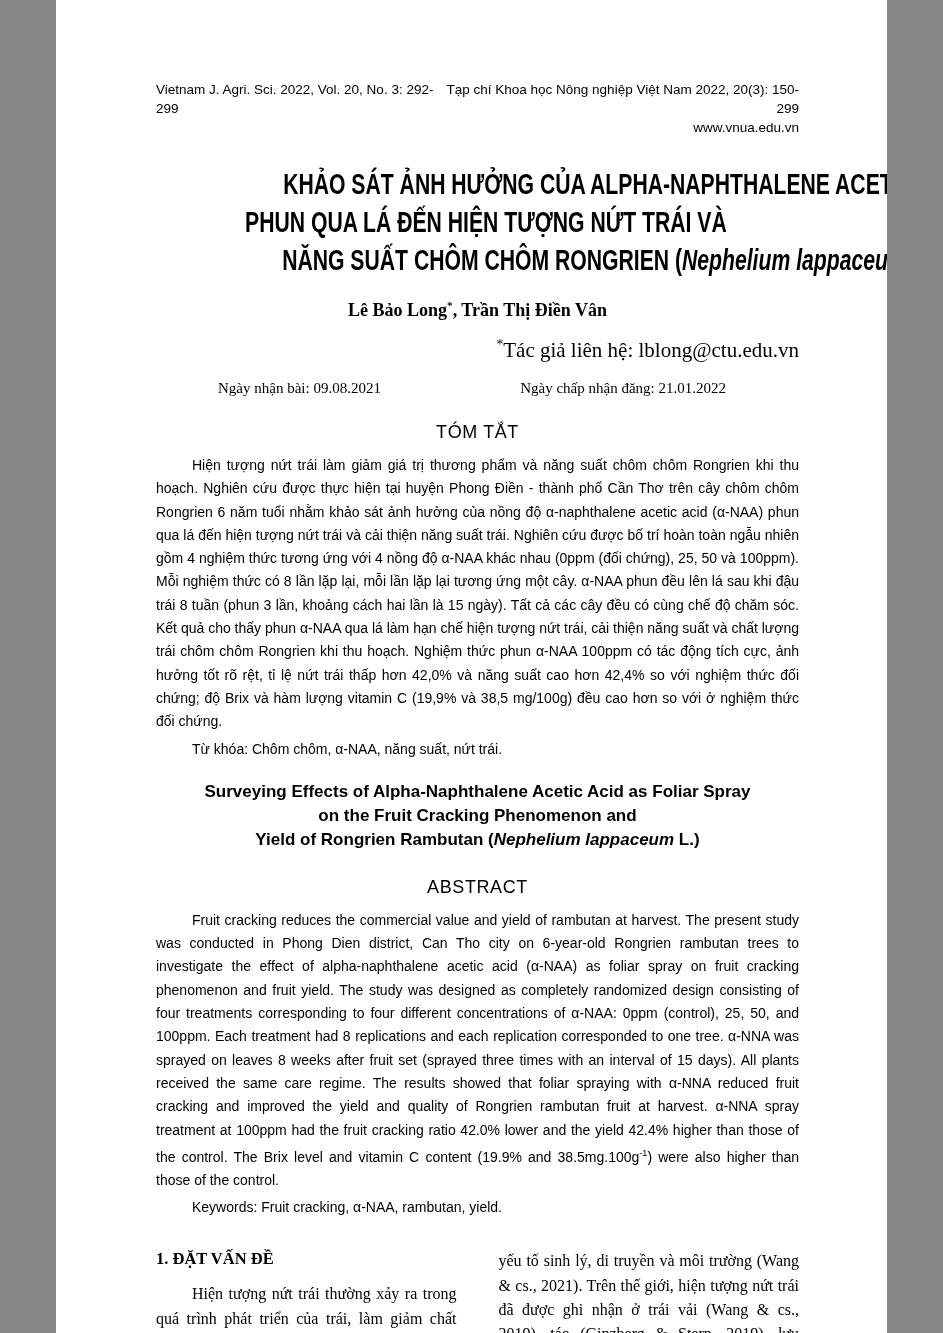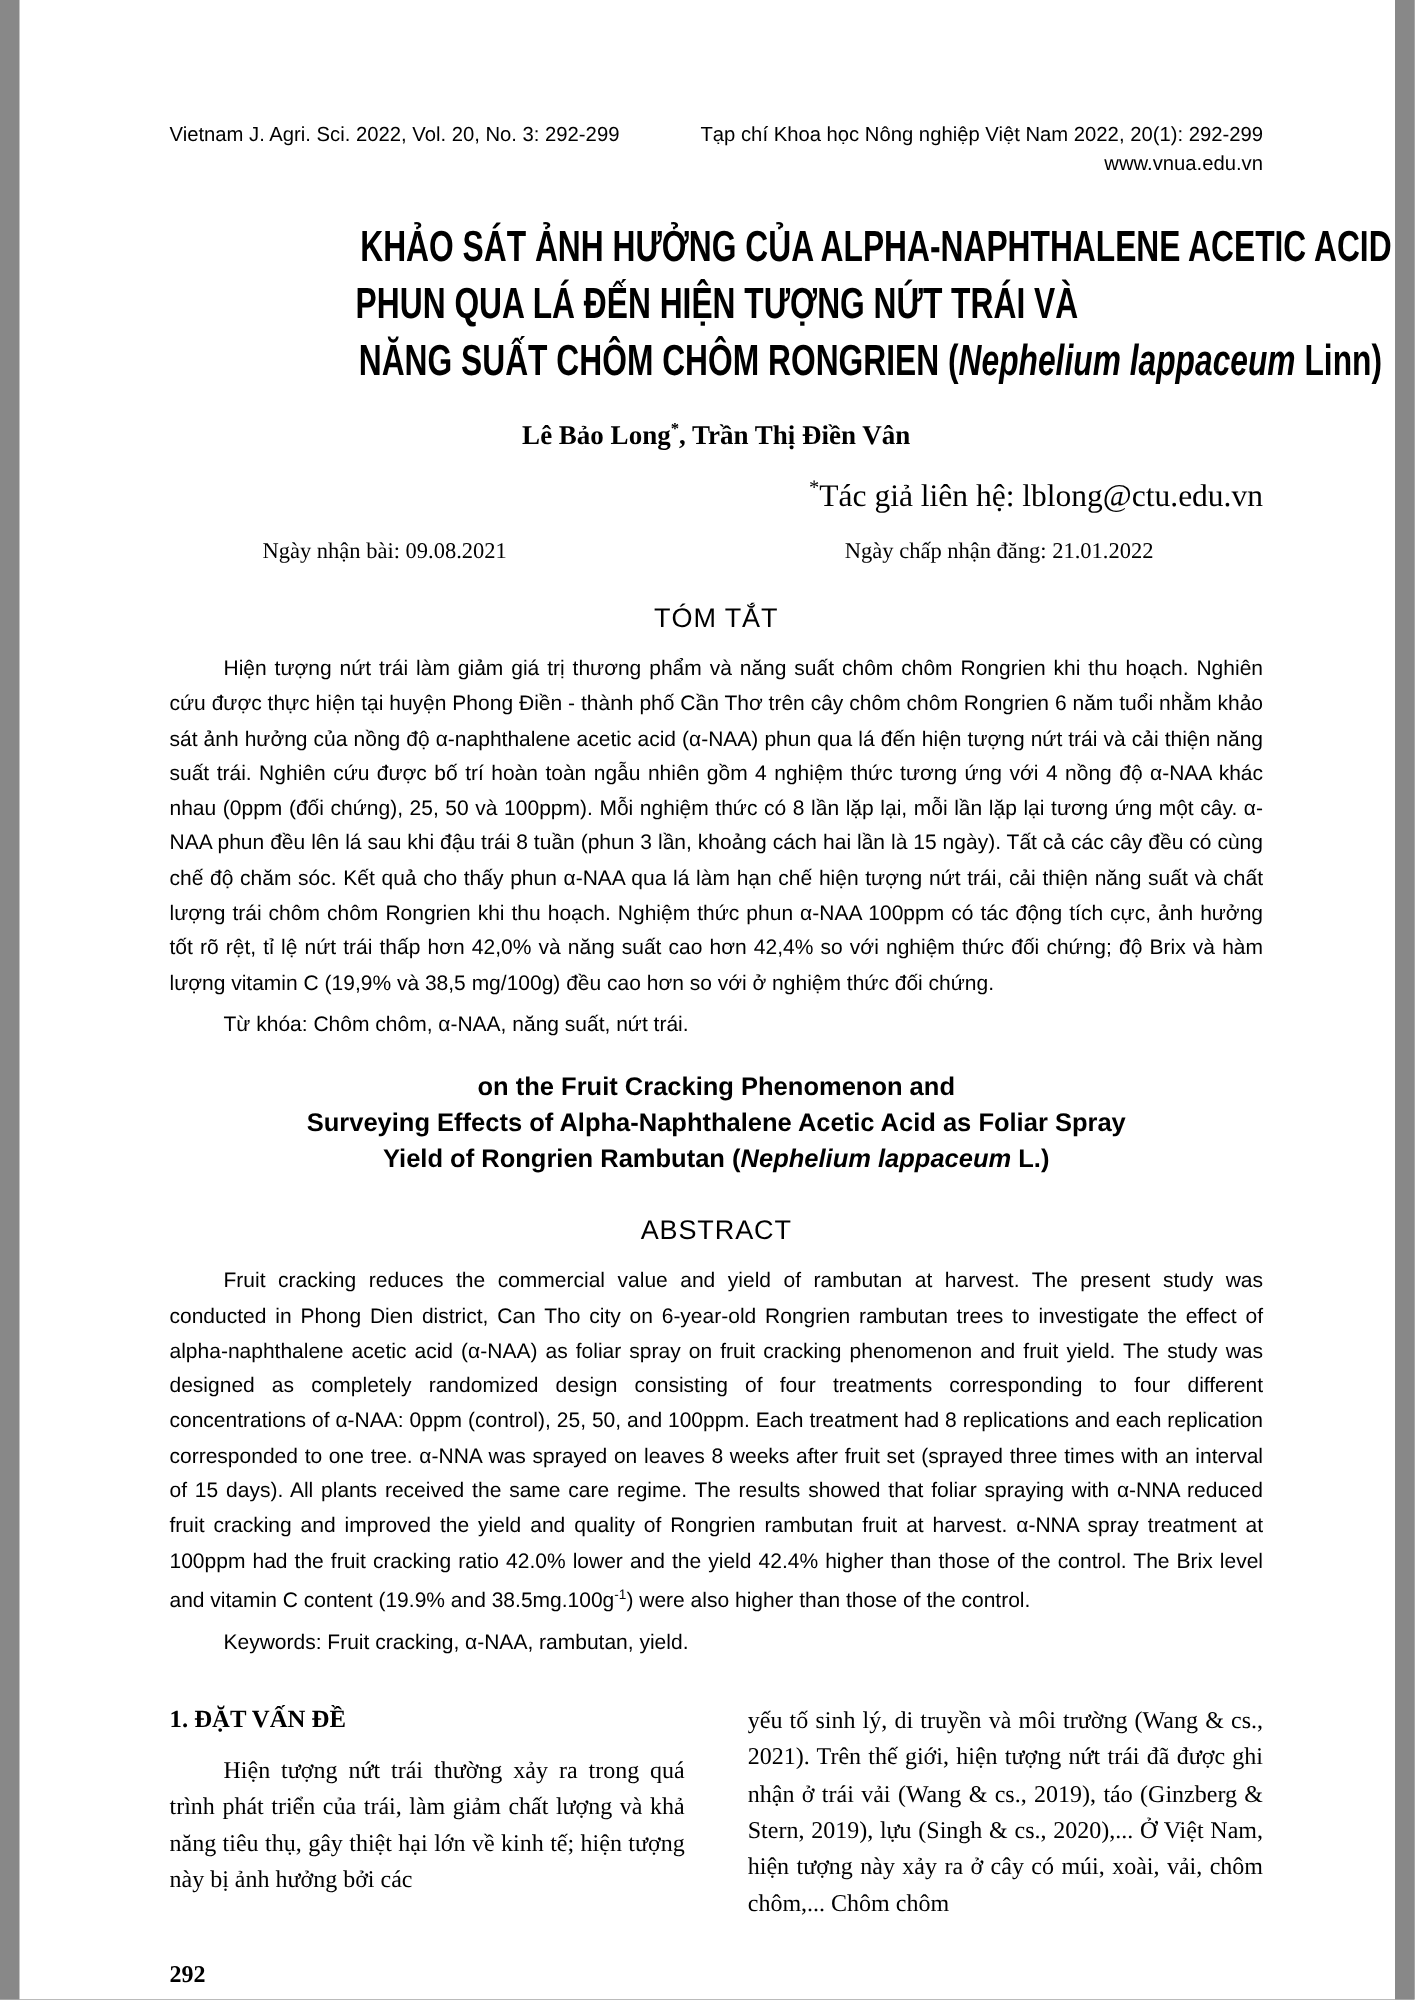--- a/index.html
+++ b/index.html
@@ -1,18 +1,18 @@
 <!DOCTYPE html>
 <html><head>
 <meta charset="utf-8">
 <style>
   * { margin:0; padding:0; box-sizing:border-box; }
   html,body { background:#888; }
   .page {
-    width:917px; height:1333px;
+    width:831px; height:1333px;
     background:#ffffff; color:#000;
     margin:0 auto; position:relative;
     padding:80px 88px 0 100px;
     font-family:"Liberation Sans", sans-serif;
     overflow:hidden;
   }
   .header { display:flex; justify-content:space-between; align-items:flex-start;
     font-size:13.5px; line-height:19px; }
   .header-right { text-align:right; }
   .title-vi { margin-top:28px; text-align:center;
@@ -48,21 +48,21 @@
     font-weight:bold; font-size:16px; }
 </style>
 </head>
 <body>
 
 <div class="page">
 
   <div class="header">
     <div class="header-left">Vietnam J. Agri. Sci. 2022, Vol. 20, No. 3: 292-299</div>
     <div class="header-right">
-      <div>Tạp chí Khoa học Nông nghiệp Việt Nam 2022, 20(1): 292-299</div>
+      <div>Tạp chí Khoa học Nông nghiệp Việt Nam 2022, 20(3): 150-299</div>
       <div>www.vnua.edu.vn</div>
     </div>
   </div>
 
   <div class="title-vi">
     <div><span class="squeeze">KHẢO SÁT ẢNH HƯỞNG CỦA ALPHA-NAPHTHALENE ACETIC ACID</span></div>
     <div><span class="squeeze">PHUN QUA LÁ ĐẾN HIỆN TƯỢNG NỨT TRÁI VÀ</span></div>
     <div><span class="squeeze"><span>NĂNG SUẤT CHÔM CHÔM RONGRIEN (</span><span class="italic">Nephelium lappaceum</span><span> Linn)</span></span></div>
   </div>
 
@@ -74,22 +74,22 @@
   <div class="dates">
     <span>Ngày nhận bài: 09.08.2021</span>
     <span>Ngày chấp nhận đăng: 21.01.2022</span>
   </div>
 
   <div class="section-heading">TÓM TẮT</div>
   <p class="abstract">Hiện tượng nứt trái làm giảm giá trị thương phẩm và năng suất chôm chôm Rongrien khi thu hoạch. Nghiên cứu được thực hiện tại huyện Phong Điền - thành phố Cần Thơ trên cây chôm chôm Rongrien 6 năm tuổi nhằm khảo sát ảnh hưởng của nồng độ α-naphthalene acetic acid (α-NAA) phun qua lá đến hiện tượng nứt trái và cải thiện năng suất trái. Nghiên cứu được bố trí hoàn toàn ngẫu nhiên gồm 4 nghiệm thức tương ứng với 4 nồng độ α-NAA khác nhau (0ppm (đối chứng), 25, 50 và 100ppm). Mỗi nghiệm thức có 8 lần lặp lại, mỗi lần lặp lại tương ứng một cây. α-NAA phun đều lên lá sau khi đậu trái 8 tuần (phun 3 lần, khoảng cách hai lần là 15 ngày). Tất cả các cây đều có cùng chế độ chăm sóc. Kết quả cho thấy phun α-NAA qua lá làm hạn chế hiện tượng nứt trái, cải thiện năng suất và chất lượng trái chôm chôm Rongrien khi thu hoạch. Nghiệm thức phun α-NAA 100ppm có tác động tích cực, ảnh hưởng tốt rõ rệt, tỉ lệ nứt trái thấp hơn 42,0% và năng suất cao hơn 42,4% so với nghiệm thức đối chứng; độ Brix và hàm lượng vitamin C (19,9% và 38,5 mg/100g) đều cao hơn so với ở nghiệm thức đối chứng.</p>
   <p class="kw">Từ khóa: Chôm chôm, α-NAA, năng suất, nứt trái.</p>
 
   <div class="title-en">
+    <div>Surveying Effects of Alpha-Naphthalene Acetic Acid as Foliar Spray</div>
     <div>on the Fruit Cracking Phenomenon and</div>
-    <div>Surveying Effects of Alpha-Naphthalene Acetic Acid as Foliar Spray</div>
     <div><span>Yield of Rongrien Rambutan (</span><span class="italic">Nephelium lappaceum</span><span> L.)</span></div>
   </div>
 
   <div class="section-heading">ABSTRACT</div>
   <p class="abstract"><span>Fruit cracking reduces the commercial value and yield of rambutan at harvest. The present study was conducted in Phong Dien district, Can Tho city on 6-year-old Rongrien rambutan trees to investigate the effect of alpha-naphthalene acetic acid (α-NAA) as foliar spray on fruit cracking phenomenon and fruit yield. The study was designed as completely randomized design consisting of four treatments corresponding to four different concentrations of α-NAA: 0ppm (control), 25, 50, and 100ppm. Each treatment had 8 replications and each replication corresponded to one tree. α-NNA was sprayed on leaves 8 weeks after fruit set (sprayed three times with an interval of 15 days). All plants received the same care regime. The results showed that foliar spraying with α-NNA reduced fruit cracking and improved the yield and quality of Rongrien rambutan fruit at harvest. α-NNA spray treatment at 100ppm had the fruit cracking ratio 42.0% lower and the yield 42.4% higher than those of the control. The Brix level and vitamin C content (19.9% and 38.5mg.100g</span><sup>-1</sup><span>) were also higher than those of the control.</span></p>
   <p class="kw">Keywords: Fruit cracking, α-NAA, rambutan, yield.</p>
 
   <div class="columns">
     <div class="col">
       <div class="col-heading">1. ĐẶT VẤN ĐỀ</div>

